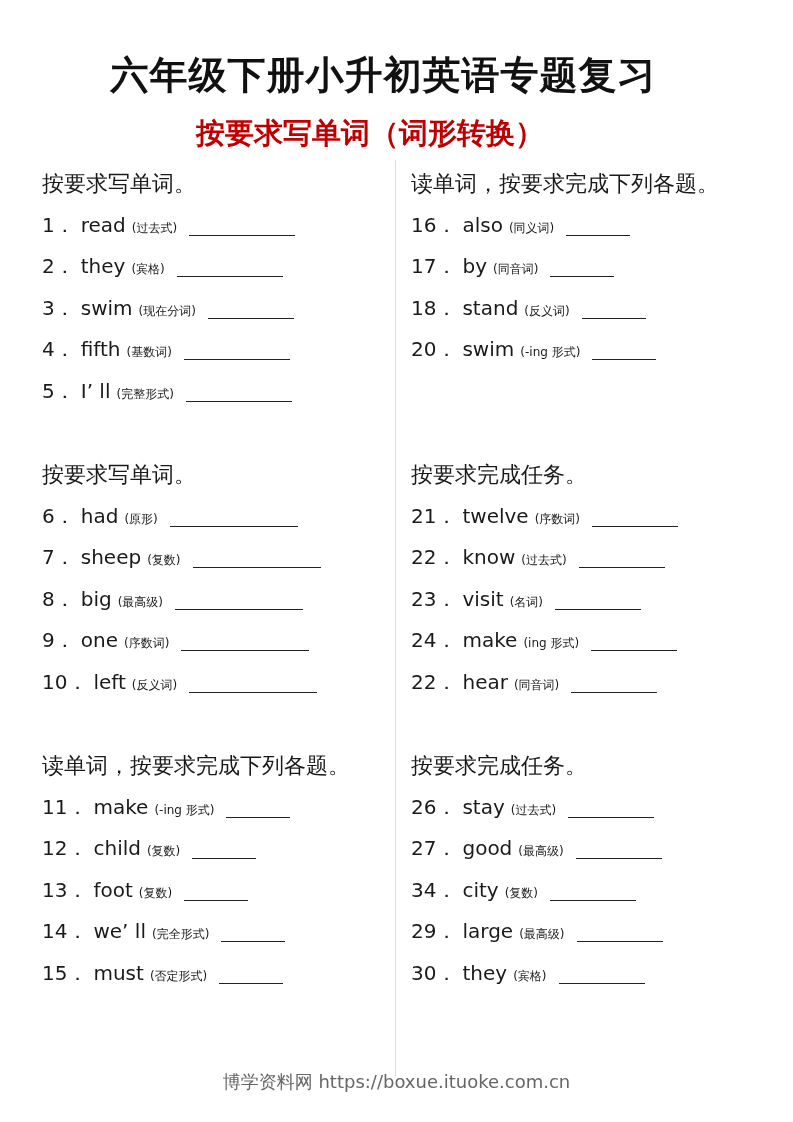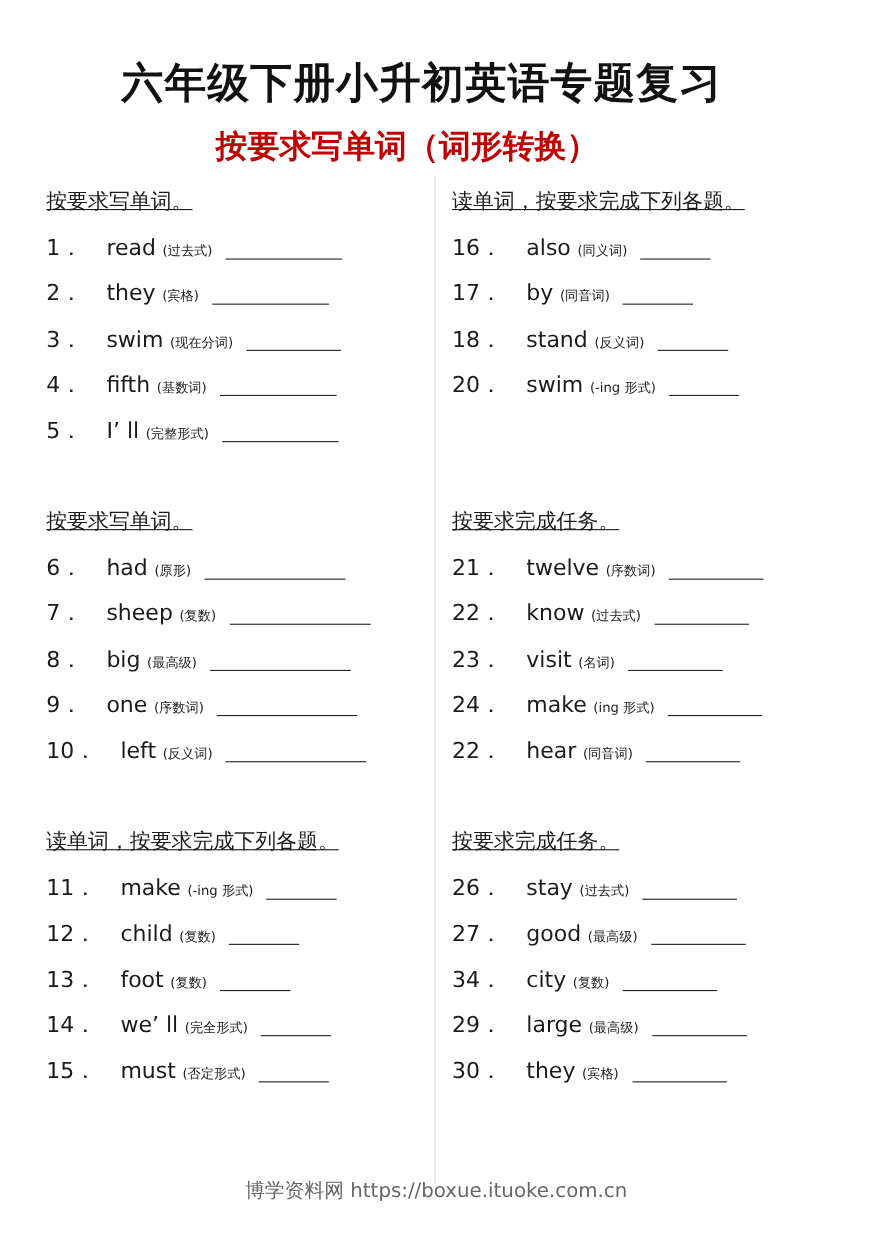--- a/index.html
+++ b/index.html
@@ -4,24 +4,24 @@
 <style>
   html, body { margin: 0; padding: 0; background: #ffffff; }
   body { width: 793px; height: 1122px; position: relative; overflow: hidden;
          font-family: "DejaVu Sans", "Liberation Sans", sans-serif; color: #1a1a1a; }
   .title { position: absolute; top: 50px; left: 0; width: 723px; text-align: center;
            font-size: 38px; font-weight: bold; color: #111; letter-spacing: 1px; margin-left: 22px; }
   .subtitle { position: absolute; top: 114px; left: 0; width: 740px; text-align: center;
               font-size: 29px; font-weight: bold; color: #c00000; }
   .divider { position: absolute; left: 395px; top: 160px; width: 1px; height: 916px; background: #dcdcdc; }
   .section { position: absolute; width: 360px; }
-  .sec-head { height: 41.6px; line-height: 41.6px; font-size: 19px; white-space: nowrap; text-decoration: underline; }
+  .sec-head { height: 41.6px; line-height: 41.6px; font-size: 22px; white-space: nowrap; }
   .item { height: 41.6px; line-height: 41.6px; font-size: 20px; white-space: nowrap; display: flex; align-items: baseline; }
   .num { margin-right: 2px; }
-  .word { margin-left: 20px; }
+  .word { margin-left: 4px; }
   .hint { margin-left: 6px; font-size: 12px; }
   .blank { display: inline-block; height: 1px; border-bottom: 1.3px solid #222; margin-left: 12px; position: relative; top: 4px; }
   .footer { position: absolute; top: 1070px; left: 0; width: 793px; text-align: center; font-size: 18px; color: #666; }
 </style>
 </head>
 <body>
 
 <div class="title">六年级下册小升初英语专题复习</div>
 <div class="subtitle">按要求写单词（词形转换）</div>
 <div class="divider"></div>

